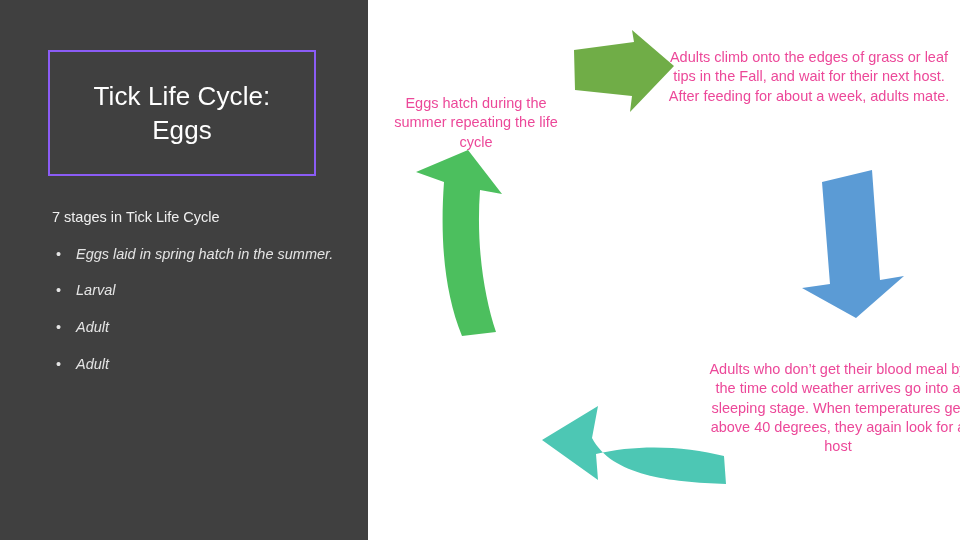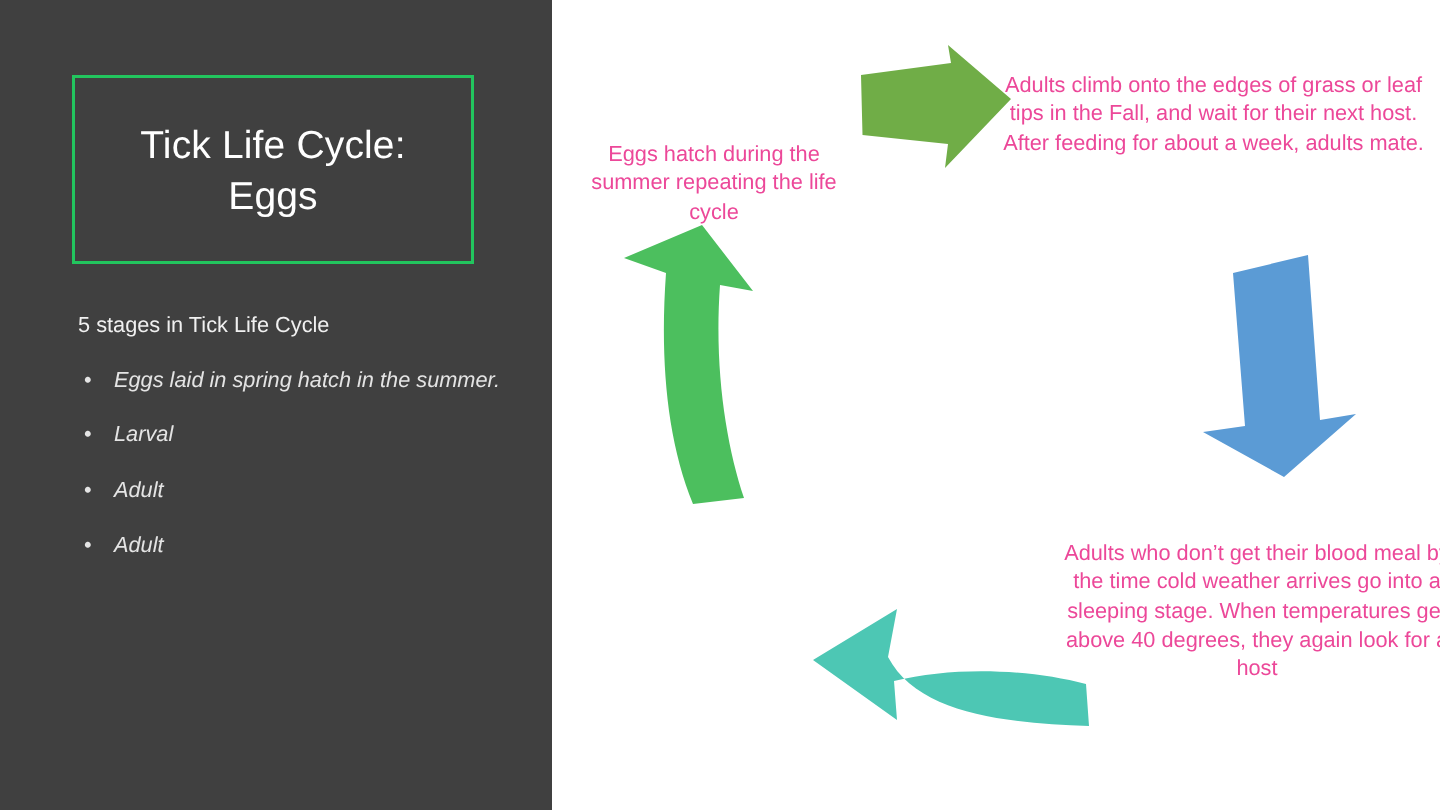--- a/index.html
+++ b/index.html
@@ -25,21 +25,21 @@
     height: 540px;
     background: #404040;
   }
 
   #title-box {
     position: absolute;
     left: 48px;
     top: 50px;
     width: 268px;
     height: 126px;
-    border: 2px solid #22c55e;
+    border: 2px solid #8b5cf6;
     box-sizing: border-box;
     display: flex;
     align-items: center;
     justify-content: center;
   }
   #title-text {
     color: #ffffff;
     font-size: 26px;
     line-height: 1.32;
     text-align: center;
@@ -105,21 +105,21 @@
 <div id="slide">
 
   <div id="left-panel">
 
     <div id="title-box">
       <div id="title-text">Tick Life Cycle:
 Eggs</div>
     </div>
 
     <div id="body-list">
-      <div id="list-heading">5 stages in Tick Life Cycle</div>
+      <div id="list-heading">7 stages in Tick Life Cycle</div>
 
       <div class="bullet-row">
         <span class="bullet-dot">•</span>
         <span class="bullet-text">Eggs laid in spring hatch in the summer.</span>
       </div>
 
       <div class="bullet-row">
         <span class="bullet-dot">•</span>
         <span class="bullet-text">Larval</span>
       </div>

